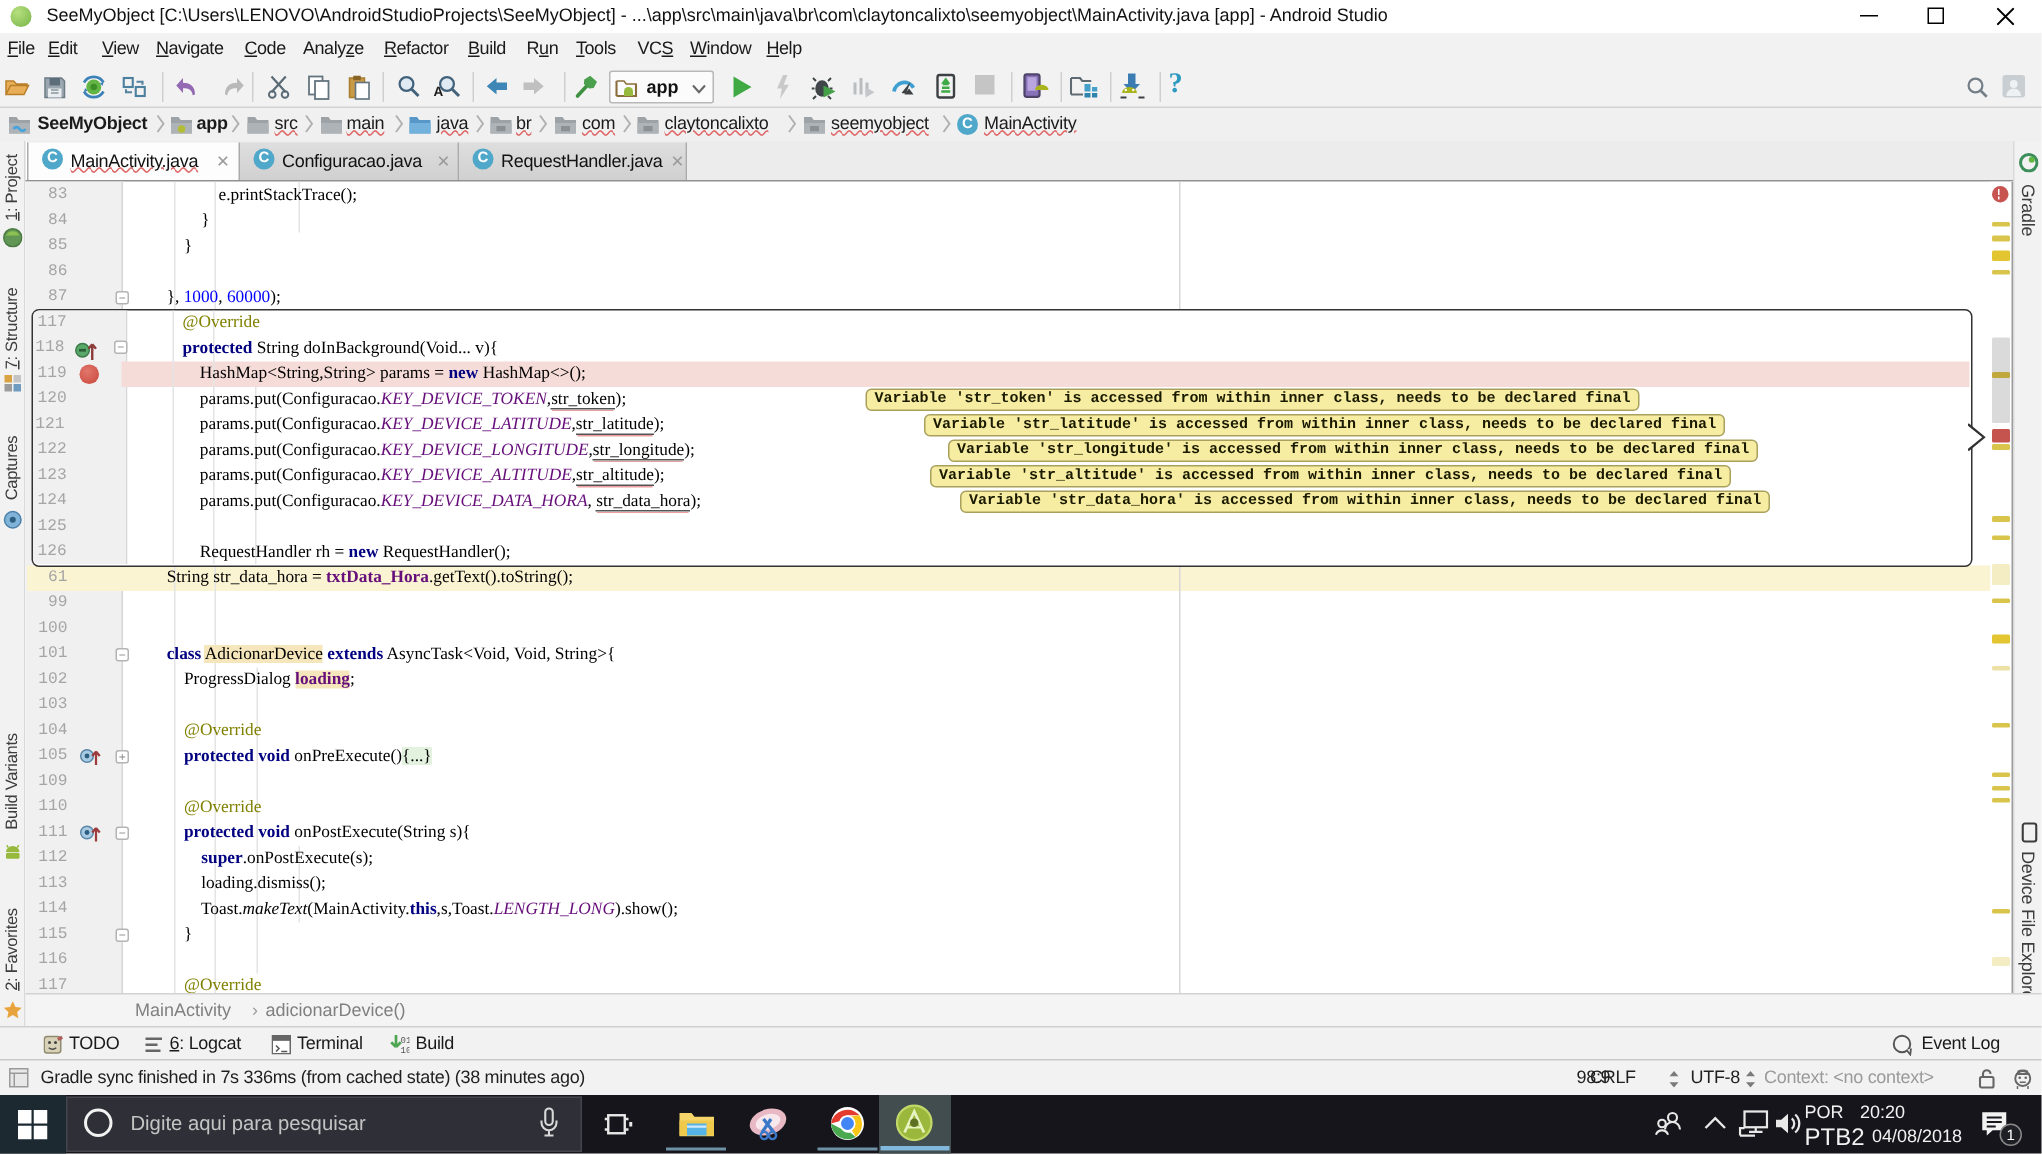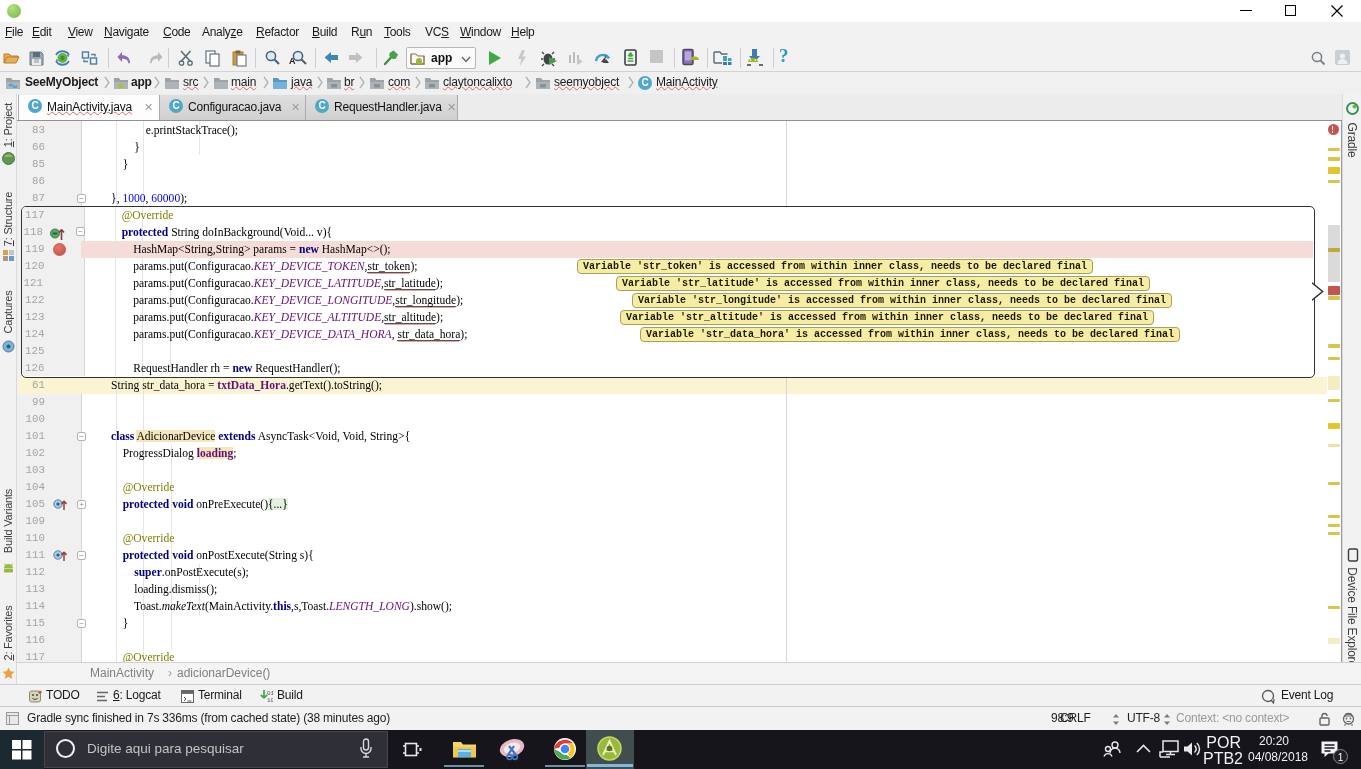--- a/index.html
+++ b/index.html
@@ -60,20 +60,21 @@
 #toolrow span{position:absolute;top:3px;letter-spacing:-0.2px}
 #status{left:0;top:706px;width:1361px;height:24px;background:#f2f2f2;border-top:1px solid #c9c9c9;font-size:12px;color:#1f1f1f}
 #status span{position:absolute;top:4px;letter-spacing:-0.2px}
 
 #task{left:0;top:730px;width:1361px;height:39px;background:#15151b;color:#e6e6e6}
 </style></head>
 <body>
 <div id="page">
   <div id="title" class="abs">
     <div class="abs" style="left:7px;top:4px;width:14px;height:14px;border-radius:50%;background:radial-gradient(circle at 35% 30%,#b6e07e,#77b347)"></div>
+    <div class="abs txt">SeeMyObject [C:\Users\LENOVO\AndroidStudioProjects\SeeMyObject] - ...\app\src\main\java\br\com\claytoncalixto\seemyobject\MainActivity.java [app] - Android Studio</div>
     <div class="abs" style="left:1240px;top:10px;width:12px;height:1.4px;background:#000"></div>
     <div class="abs" style="left:1285px;top:5px;width:11px;height:11px;border:1.2px solid #000"></div>
     <svg class="abs" style="left:1331px;top:5px" width="12" height="12">
         <path d="M0.5,0.5 L11.5,11.5 M11.5,0.5 L0.5,11.5" stroke="#000" stroke-width="1.2"></path>
       </svg>
   </div>
   <div id="menu" class="abs">
     <span style="left:5px"><u>F</u>ile</span>
     <span style="left:32px"><u>E</u>dit</span>
     <span style="left:68px"><u>V</u>iew</span>
@@ -373,21 +374,21 @@
   <div id="editor" class="abs">
     <div id="gutter"></div>
     <div class="abs" style="left:1px;top:255.8px;width:1309px;height:17px;background:#faf4d2"></div>
     <div class="guide" style="left:98.7px;top:0;height:542px"></div>
     <div class="guide" style="left:126.4px;top:0;height:542px"></div>
     <div class="guide" style="left:154.1px;top:323.8px;height:204px"></div>
     <div class="guide" style="left:181.8px;top:0;height:34px"></div>
     <div class="guide" style="left:181.8px;top:442.8px;height:51px"></div>
     <div class="abs" style="left:769.4px;top:0;width:1px;height:542px;background:#d8d8d8"></div>
     <div class="ln" style="left:0;top:0.8px">83</div>
-    <div class="ln" style="left:0;top:17.8px">66</div>
+    <div class="ln" style="left:0;top:17.8px">84</div>
     <div class="ln" style="left:0;top:34.8px">85</div>
     <div class="ln" style="left:0;top:51.8px">86</div>
     <div class="ln" style="left:0;top:68.8px">87</div>
     <div class="ln" style="left:0;top:255.8px">61</div>
     <div class="ln" style="left:0;top:272.8px">99</div>
     <div class="ln" style="left:0;top:289.8px">100</div>
     <div class="ln" style="left:0;top:306.8px">101</div>
     <div class="ln" style="left:0;top:323.8px">102</div>
     <div class="ln" style="left:0;top:340.8px">103</div>
     <div class="ln" style="left:0;top:357.8px">104</div>
@@ -636,23 +637,23 @@
     <svg class="abs" style="left:1159px;top:10px" width="20" height="18">
         <rect x="4" y="1" width="15" height="10.5" fill="none" stroke="#e8e8e8" stroke-width="1.5"></rect>
         <path d="M11.5,11.5 v3 M7,14.5 h9" stroke="#e8e8e8" stroke-width="1.5"></path>
         <path d="M1,17 h10" stroke="#e8e8e8" stroke-width="1.5"></path>
         <path d="M1,17 v-5 h3" fill="none" stroke="#e8e8e8" stroke-width="1.5"></path>
       </svg>
     <svg class="abs" style="left:1183px;top:10px" width="19" height="18">
         <path d="M1,6.5 h3.5 L9,2.5 v13 L4.5,11.5 H1 z" fill="#e8e8e8"></path>
         <path d="M11.5,5.5 a4.5,4.5 0 0 1 0,7 M13.8,3 a8,8 0 0 1 0,12" fill="none" stroke="#e8e8e8" stroke-width="1.5"></path>
       </svg>
-    <div class="abs" style="left:1203px;top:3.5px;width:38px;height:15px;font-size:16px;text-align:right;color:#f2f2f2">POR</div>
+    <div class="abs" style="left:1203px;top:3.5px;width:38px;height:15px;font-size:12px;text-align:left;color:#f2f2f2">POR</div>
     <div class="abs" style="left:1203px;top:19.5px;width:38px;height:15px;font-size:16px;text-align:right;color:#f2f2f2">PTB2</div>
-    <div class="abs" style="left:1240px;top:3.5px;width:68px;height:15px;font-size:12px;text-align:center;color:#f2f2f2">20:20</div>
+    <div class="abs" style="left:1240px;top:3.5px;width:68px;height:15px;font-size:12px;color:#f2f2f2">20:20</div>
     <div class="abs" style="left:1240px;top:19.5px;width:76px;height:15px;font-size:12px;text-align:center;color:#f2f2f2">04/08/2018</div>
     <svg class="abs" style="left:1320px;top:10px" width="20" height="19">
         <path d="M1.5,1.5 h16 v12 h-9 l-4,3.5 v-3.5 h-3 z" fill="#f2f2f2"></path>
         <path d="M4.5,5 h10 M4.5,8 h10 M4.5,11 h6" stroke="#17171e" stroke-width="1.4"></path>
       </svg>
     <div class="abs" style="left:1333px;top:18.5px;width:15px;height:15px;border-radius:50%;background:#1f1f26;border:1.6px solid #8a8a8a;color:#fff;font-size:10px;text-align:center;line-height:15px">1</div>
   </div>
 </div>
 
 </body></html>

